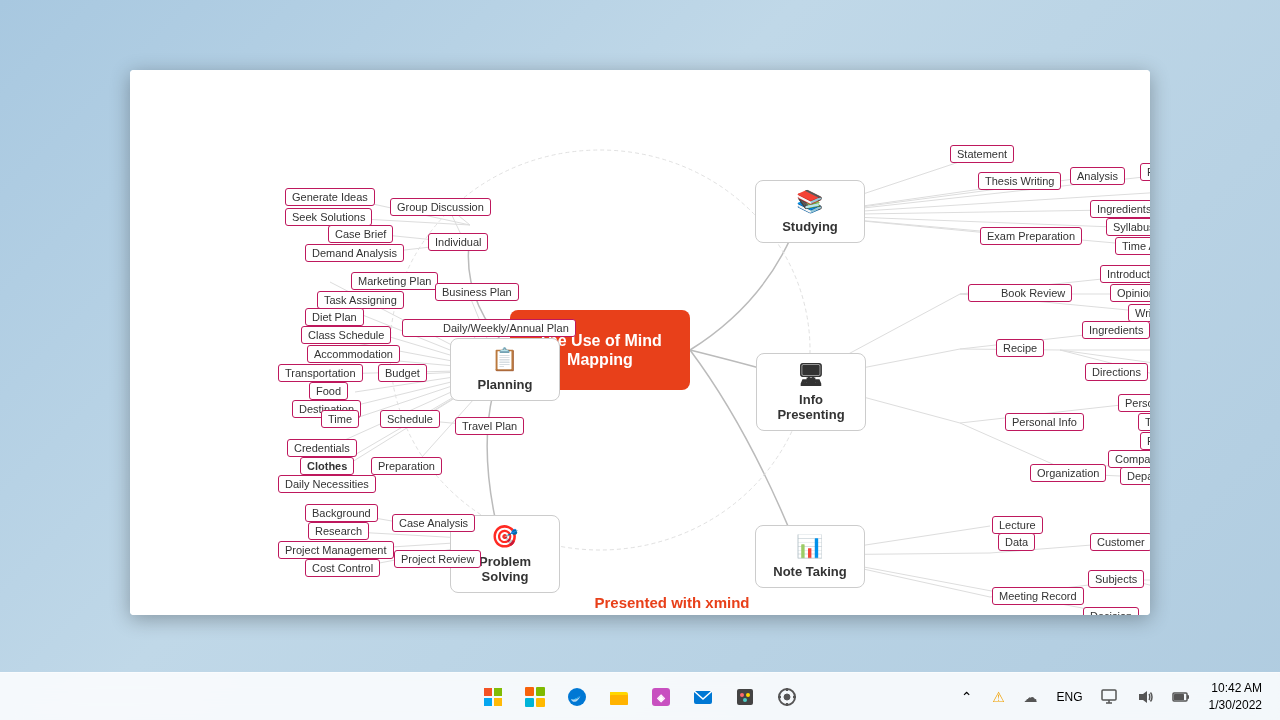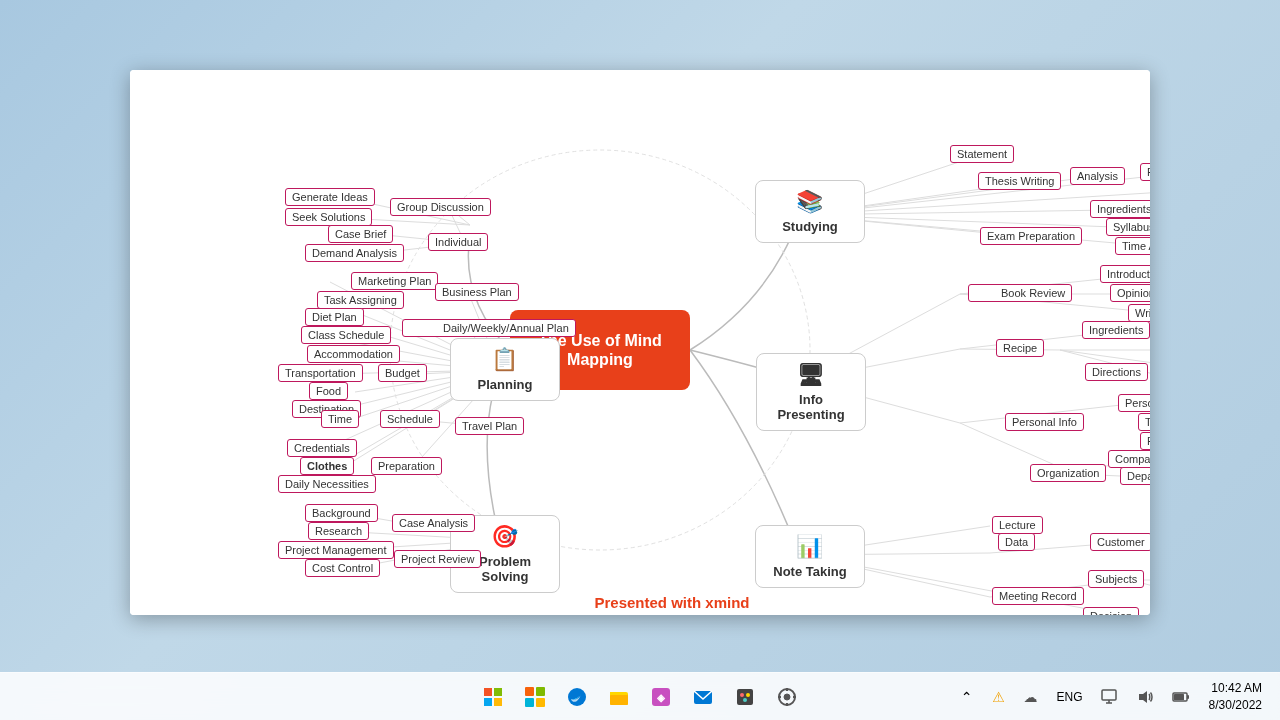--- a/index.html
+++ b/index.html
@@ -493,18 +493,18 @@
       </div>
       <div class="tray-icon">
         <svg width="18" height="16" viewBox="0 0 18 16">
             <rect x="1" y="4" width="14" height="8" rx="1" fill="none" stroke="#555" stroke-width="1.5"></rect>
             <rect x="2" y="5" width="10" height="6" rx="0.5" fill="#555"></rect>
             <rect x="15" y="6" width="2" height="4" rx="1" fill="#555"></rect>
           </svg>
       </div>
       <div class="clock">
         <div>10:42 AM</div>
-        <div>8/30/2022</div>
+        <div>1/30/2022</div>
       </div>
     </div>
   </div>
 
 </div>
 
 </body></html>

